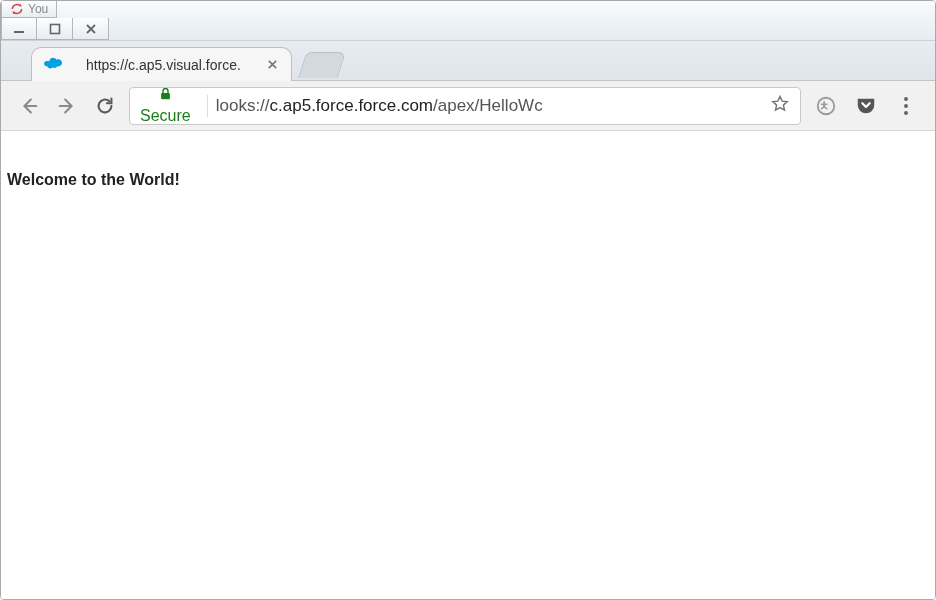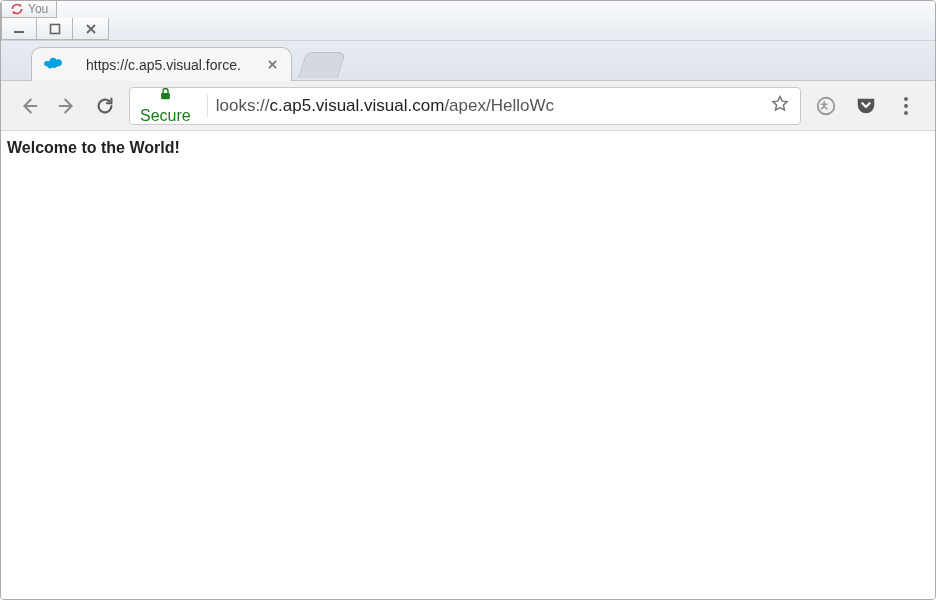--- a/index.html
+++ b/index.html
@@ -126,21 +126,21 @@
 
     
     .content {
       background: #fff;
       padding: 8px 6px;
       height: calc(600px - 30px - 40px - 50px);
       overflow: auto;
       font-size: 16px;
       color: #222;
     }
-    .content .heading { font-weight: bold; margin-bottom: 14px; }
+    .content .heading { font-weight: bold; margin-bottom: 14px; margin-top: 32px; }
     .content .paragraph { font-weight: normal; }
   </style>
 </head>
 <body>
 
 <div class="titlebar">
   <div class="you-badge">
     <svg width="14" height="14" viewBox="0 0 24 24">
       <path fill="none" stroke="#cc4141" stroke-width="2.5" d="M4 12a8 8 0 0 1 13.5-5.5M20 12a8 8 0 0 1-13.5 5.5"></path>
       <path fill="#cc4141" d="M18 3l2 5-5-1zM6 21l-2-5 5 1z"></path>
@@ -204,21 +204,21 @@
   <div class="addressbar">
     <div class="secure-chip">
       <svg width="15" height="15" viewBox="0 0 24 24">
           <rect x="5" y="11" width="14" height="10" rx="2" fill="#1a7f1a"></rect>
           <path d="M8 11V8a4 4 0 0 1 8 0v3" fill="none" stroke="#1a7f1a" stroke-width="2.3"></path>
         </svg>
       <span>Secure</span>
     </div>
     <div class="sep"></div>
     <div class="url">
-      <span>looks://</span><span class="domain">c.ap5.visual.visual.com</span><span>/apex/HelloWc</span>
+      <span>looks://</span><span class="domain">c.ap5.force.force.com</span><span>/apex/HelloWc</span>
     </div>
     <div class="star">
       <svg width="20" height="20" viewBox="0 0 24 24">
           <path d="M12 3l2.6 5.6 6 .6-4.5 4.1 1.3 6-5.4-3.1-5.4 3.1 1.3-6L3.4 9.2l6-.6z" fill="none" stroke="#777" stroke-width="1.8"></path>
         </svg>
     </div>
   </div>
 
   <div class="ext-icon">
     <svg width="22" height="22" viewBox="0 0 24 24">

